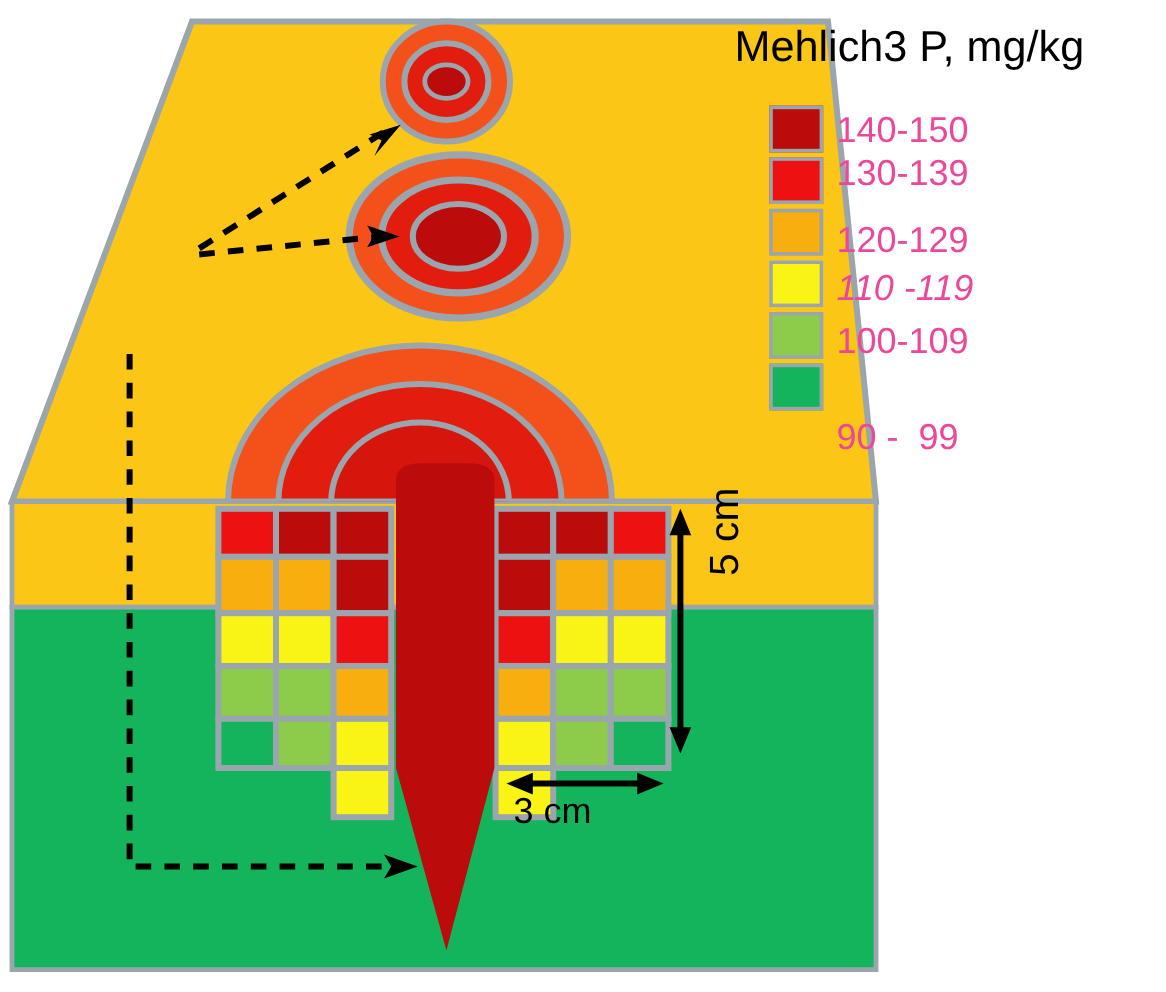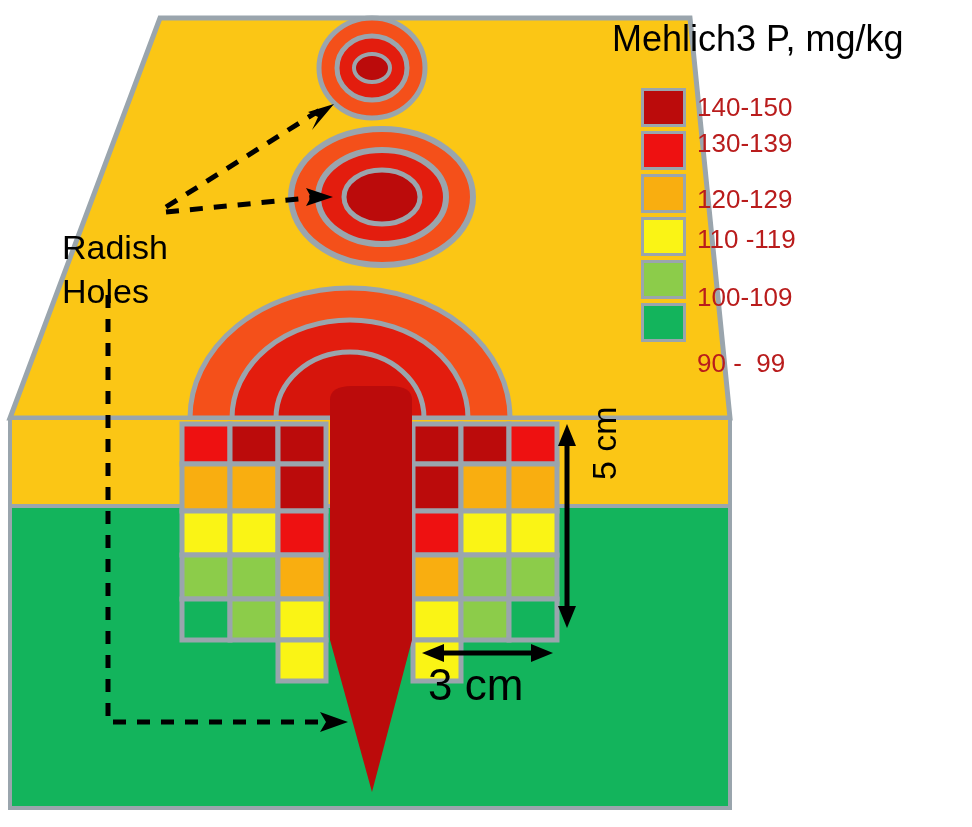--- a/index.html
+++ b/index.html
@@ -2,23 +2,23 @@
 <html><head>
 <meta charset="utf-8">
 <style>
   html,body{margin:0;padding:0;background:#ffffff;}
   body{width:972px;height:827px;overflow:hidden;font-family:"Liberation Sans",sans-serif;}
   #stage{position:relative;width:972px;height:827px;background:#ffffff;}
   #fig{position:absolute;left:0;top:0;}
   .lbl{position:absolute;color:#000;white-space:pre;}
   #title{left:575px;top:18px;font-size:36px;letter-spacing:0px;margin-left:37px;}
   #radish{left:62px;top:225px;font-size:34px;line-height:44px;}
-  #cm3{left:428px;top:660px;font-size:44px;}
+  #cm3{left:428px;top:660px;font-size:30px;}
   #cm5{left:585px;top:480px;font-size:34px;transform:rotate(-90deg);transform-origin:left top;}
-  .legtxt{position:absolute;left:697px;font-size:26px;color:#b91c1c;white-space:pre;}
+  .legtxt{position:absolute;left:697px;font-size:30px;color:#ec4899;white-space:pre;}
   .swatch{position:absolute;left:641px;width:45px;height:39px;border:3px solid #9aa5ad;box-sizing:border-box;}
 </style>
 </head>
 <body>
 
 <div id="stage">
 
   <svg id="fig" width="972" height="827" viewBox="0 0 972 827">
 
     <defs>
@@ -145,39 +145,38 @@
     <g stroke="#000" stroke-width="5">
       <line x1="430" y1="653" x2="545" y2="653"></line>
       <path d="M 422,653 L 444,644 L 444,662 Z" fill="#000" stroke="none"></path>
       <path d="M 553,653 L 531,644 L 531,662 Z" fill="#000" stroke="none"></path>
     </g>
 
   </svg>
 
   <div class="lbl" id="title">Mehlich3 P, mg/kg</div>
 
-  <div class="lbl" id="radish"><span>Radish</span><br><span>Holes</span></div>
 
   <div class="lbl" id="cm3">3 cm</div>
 
   <div class="lbl" id="cm5">5 cm</div>
 
   <div>
     <div class="swatch" style="top: 88px; background: rgb(187, 11, 11);"></div>
     <div class="legtxt" style="top:92px;">140-150</div>
 
     <div class="swatch" style="top: 131px; background: rgb(238, 17, 17);"></div>
     <div class="legtxt" style="top:128px;">130-139</div>
 
     <div class="swatch" style="top: 174px; background: rgb(249, 174, 16);"></div>
     <div class="legtxt" style="top:184px;">120-129</div>
 
     <div class="swatch" style="top: 217px; background: rgb(250, 244, 21);"></div>
-    <div class="legtxt" style="top:224px;">110 -119</div>
+    <div class="legtxt" style="top:224px;font-style:italic;">110 -119</div>
 
     <div class="swatch" style="top: 260px; background: rgb(140, 204, 74);"></div>
-    <div class="legtxt" style="top:268px;margin-top:14px;">100-109</div>
+    <div class="legtxt" style="top:268px;">100-109</div>
 
     <div class="swatch" style="top: 303px; background: rgb(19, 180, 92);"></div>
     <div class="legtxt" style="top:312px;margin-top:36px;">90 -  99</div>
   </div>
 
 </div>
 
 </body></html>

